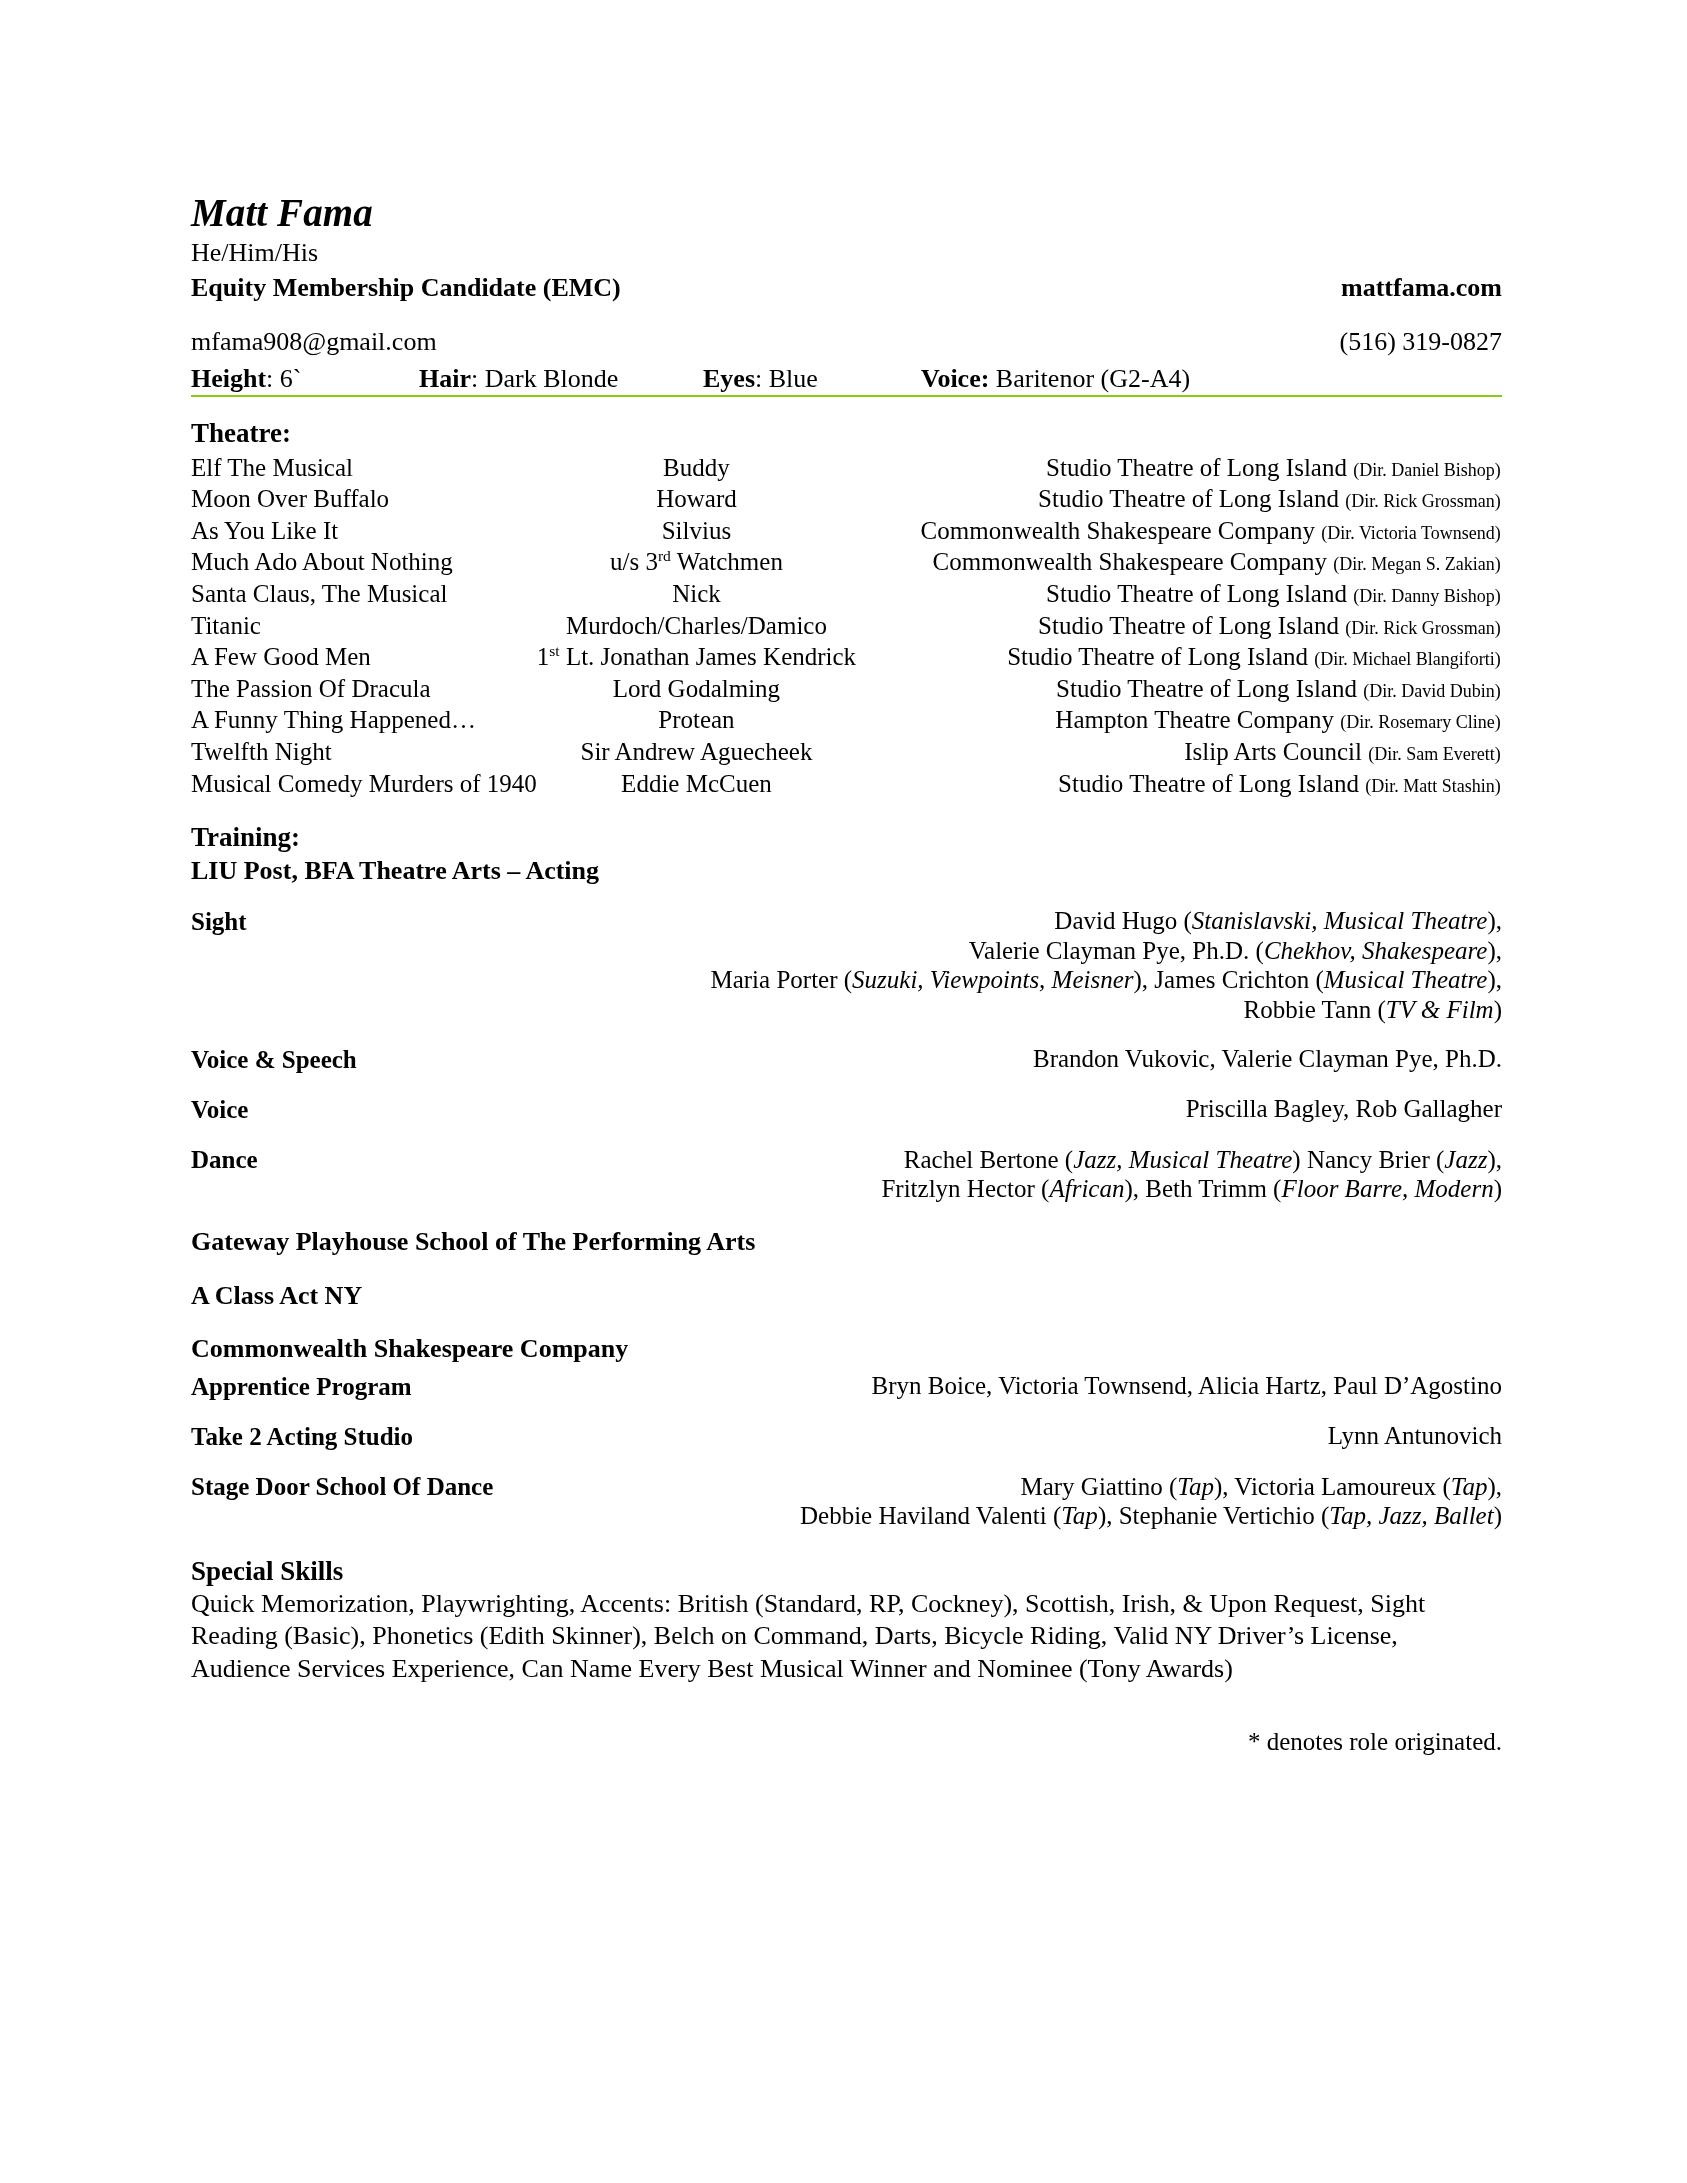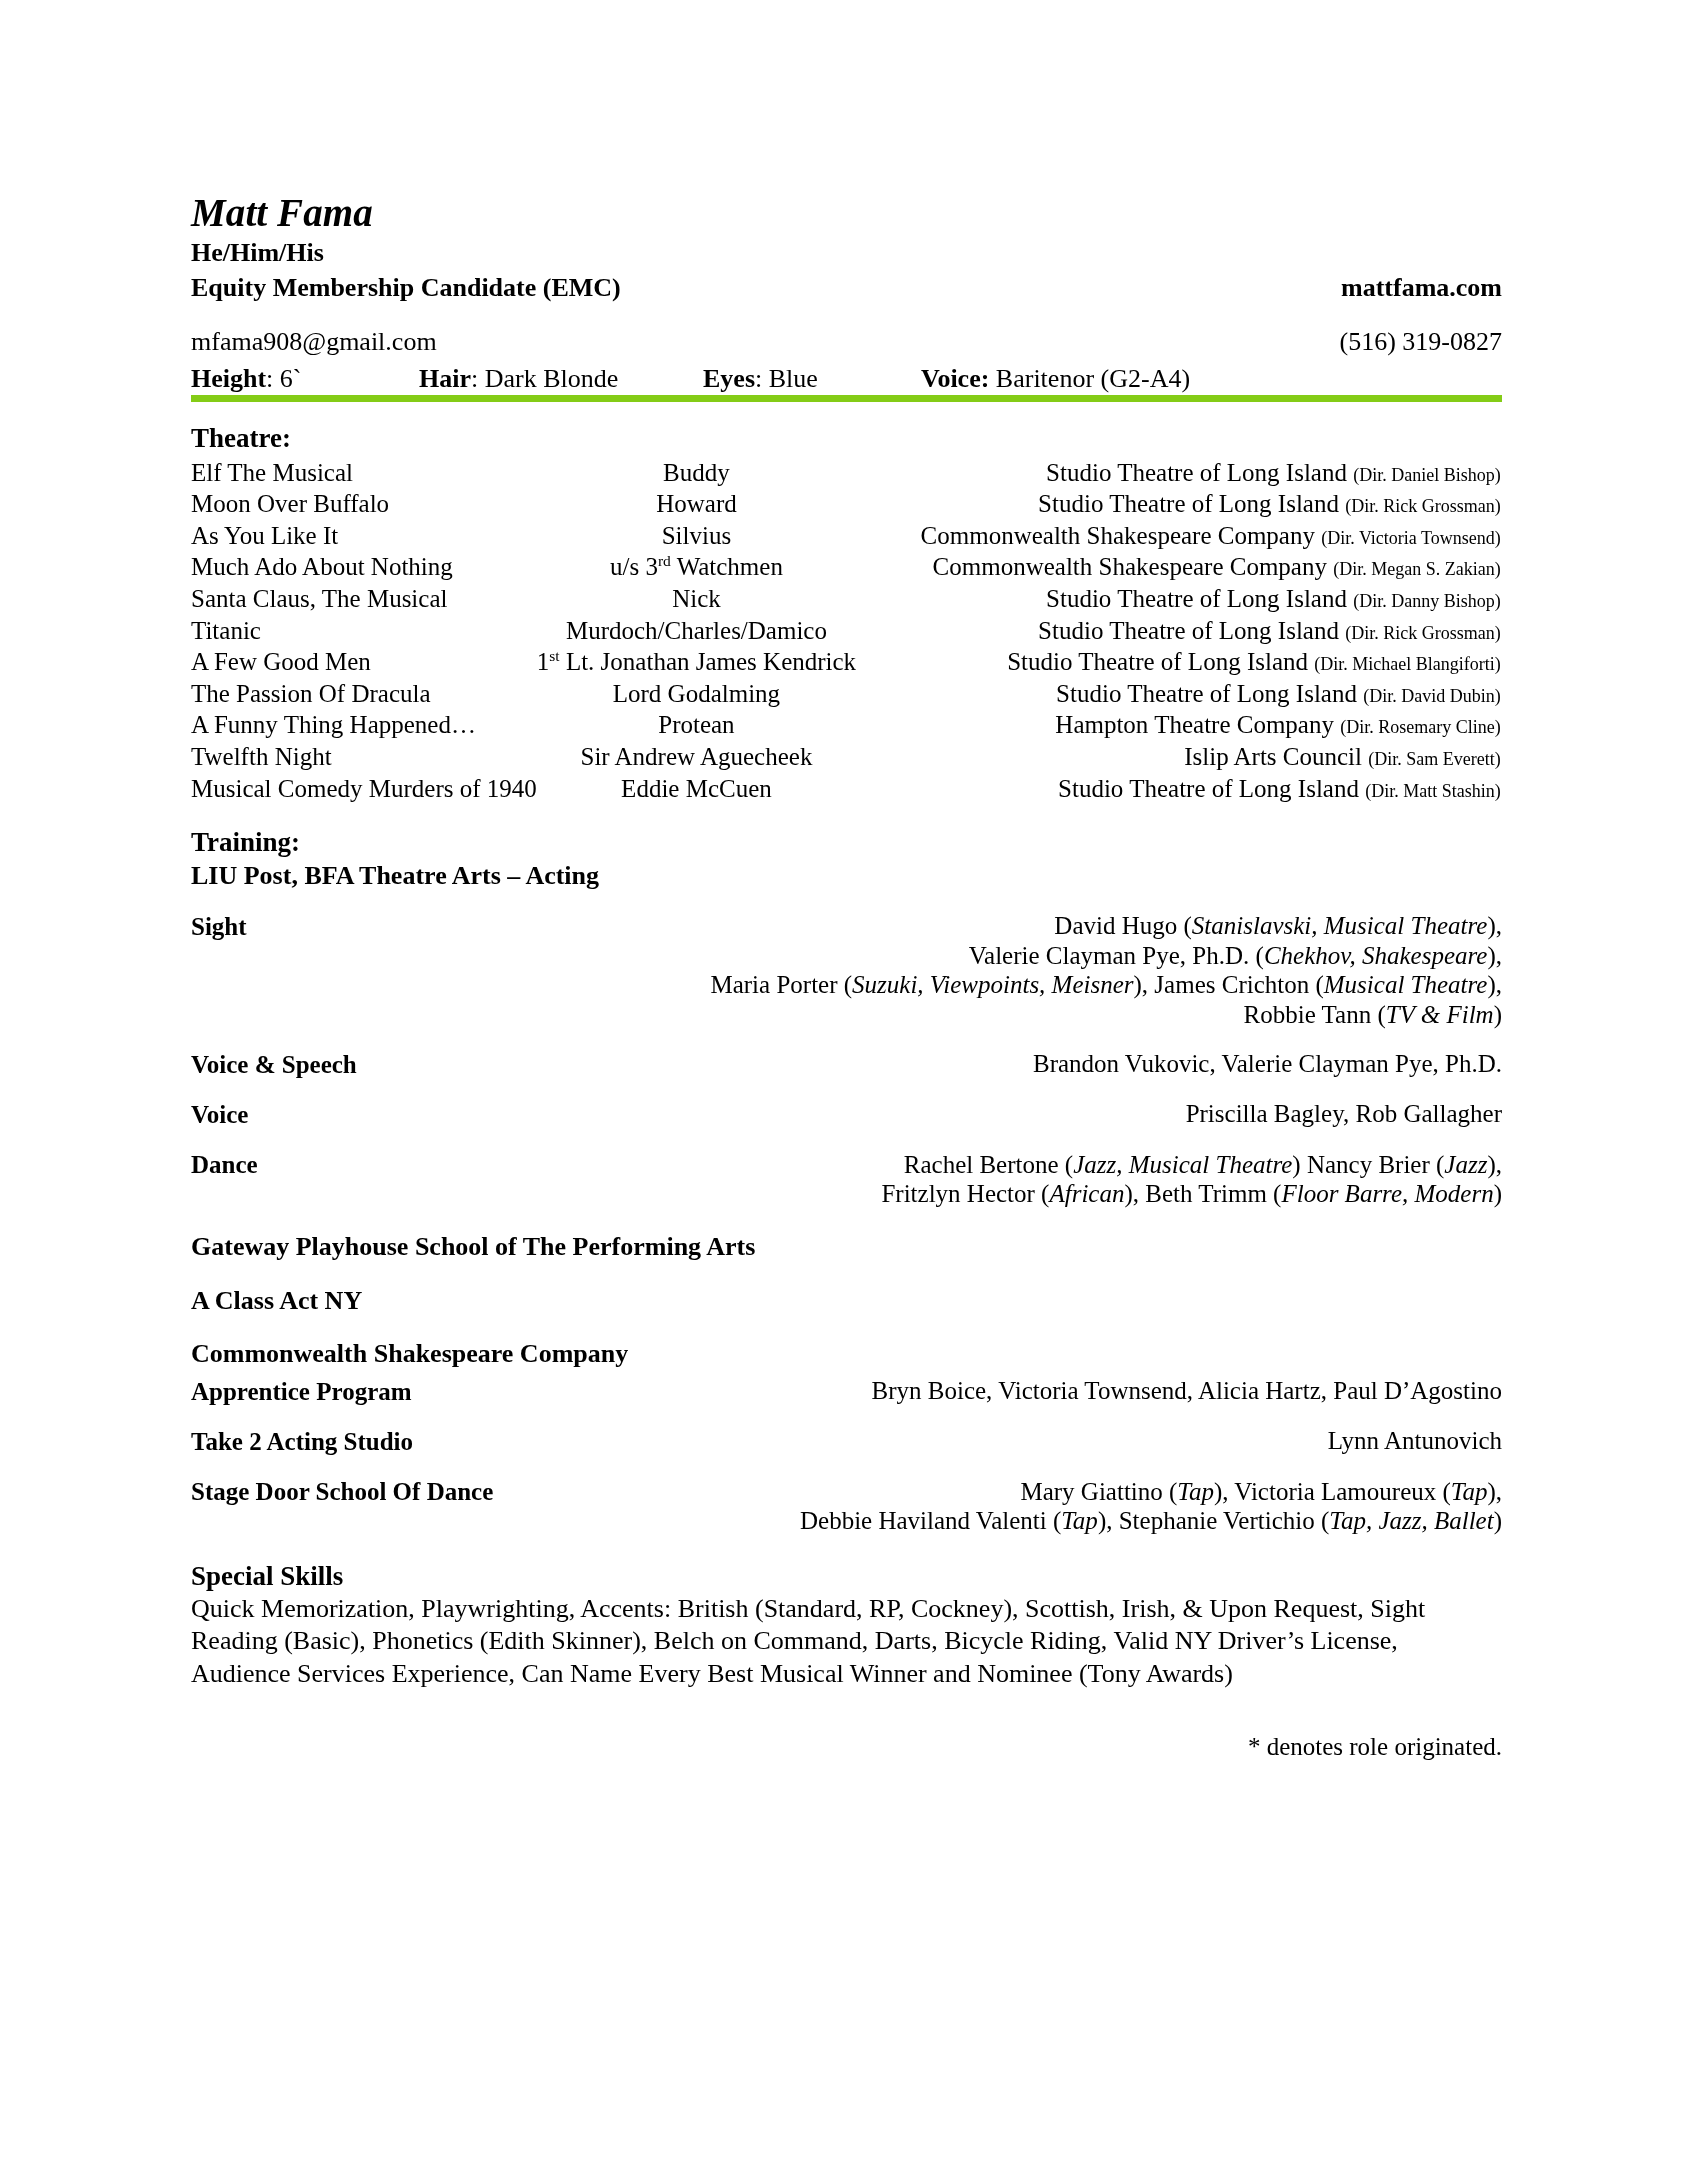--- a/index.html
+++ b/index.html
@@ -33,21 +33,21 @@
   
   .name {
     font-size: 39px;
     font-weight: bold;
     line-height: 1.06;
     letter-spacing: 0.1px;
     font-style: italic;
   }
   .pronouns {
     font-size: 26px;
-    font-weight: bold;
+    font-weight: normal;
     line-height: 1.24;
     margin-top: 4px;
   }
   .emc-row {
     display: flex;
     justify-content: space-between;
     align-items: baseline;
     font-size: 26px;
     font-weight: bold;
     line-height: 1.24;
@@ -59,21 +59,21 @@
     align-items: baseline;
     font-size: 26px;
     line-height: 1.24;
     margin-top: 22.5px;
   }
   .stats-row {
     display: flex;
     font-size: 26px;
     line-height: 1.22;
     margin-top: 4px;
-    border-bottom: 7px solid #84cc16;
+    border-bottom: 2px solid #84cc16;
     padding-bottom: 0.7px;
     width: 1311px;
     box-sizing: border-box;
   }
   .stat-cell { white-space: nowrap; }
   .stat-h   { width: 228px; }
   .stat-hr  { width: 284px; }
   .stat-e   { width: 218px; }
   .stat-v   { width: 370px; }
   .stat-label { font-weight: bold; }

